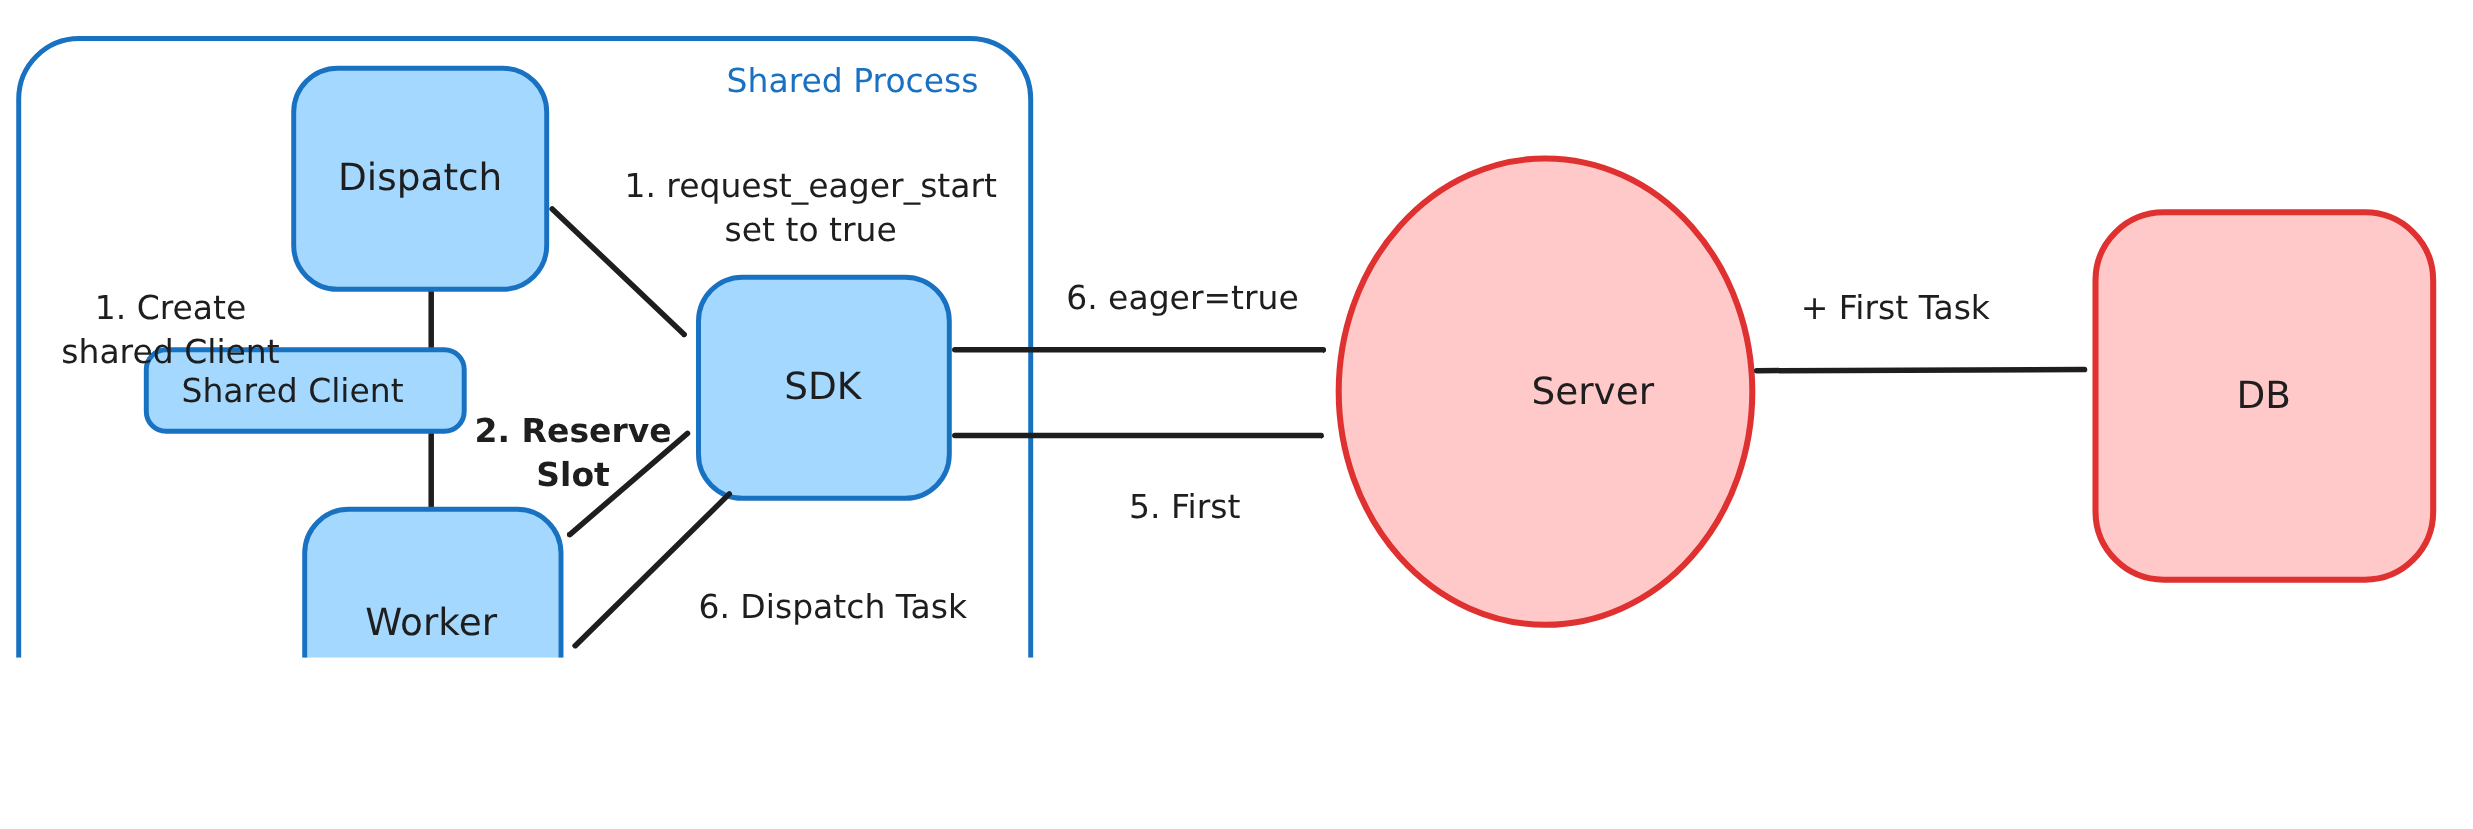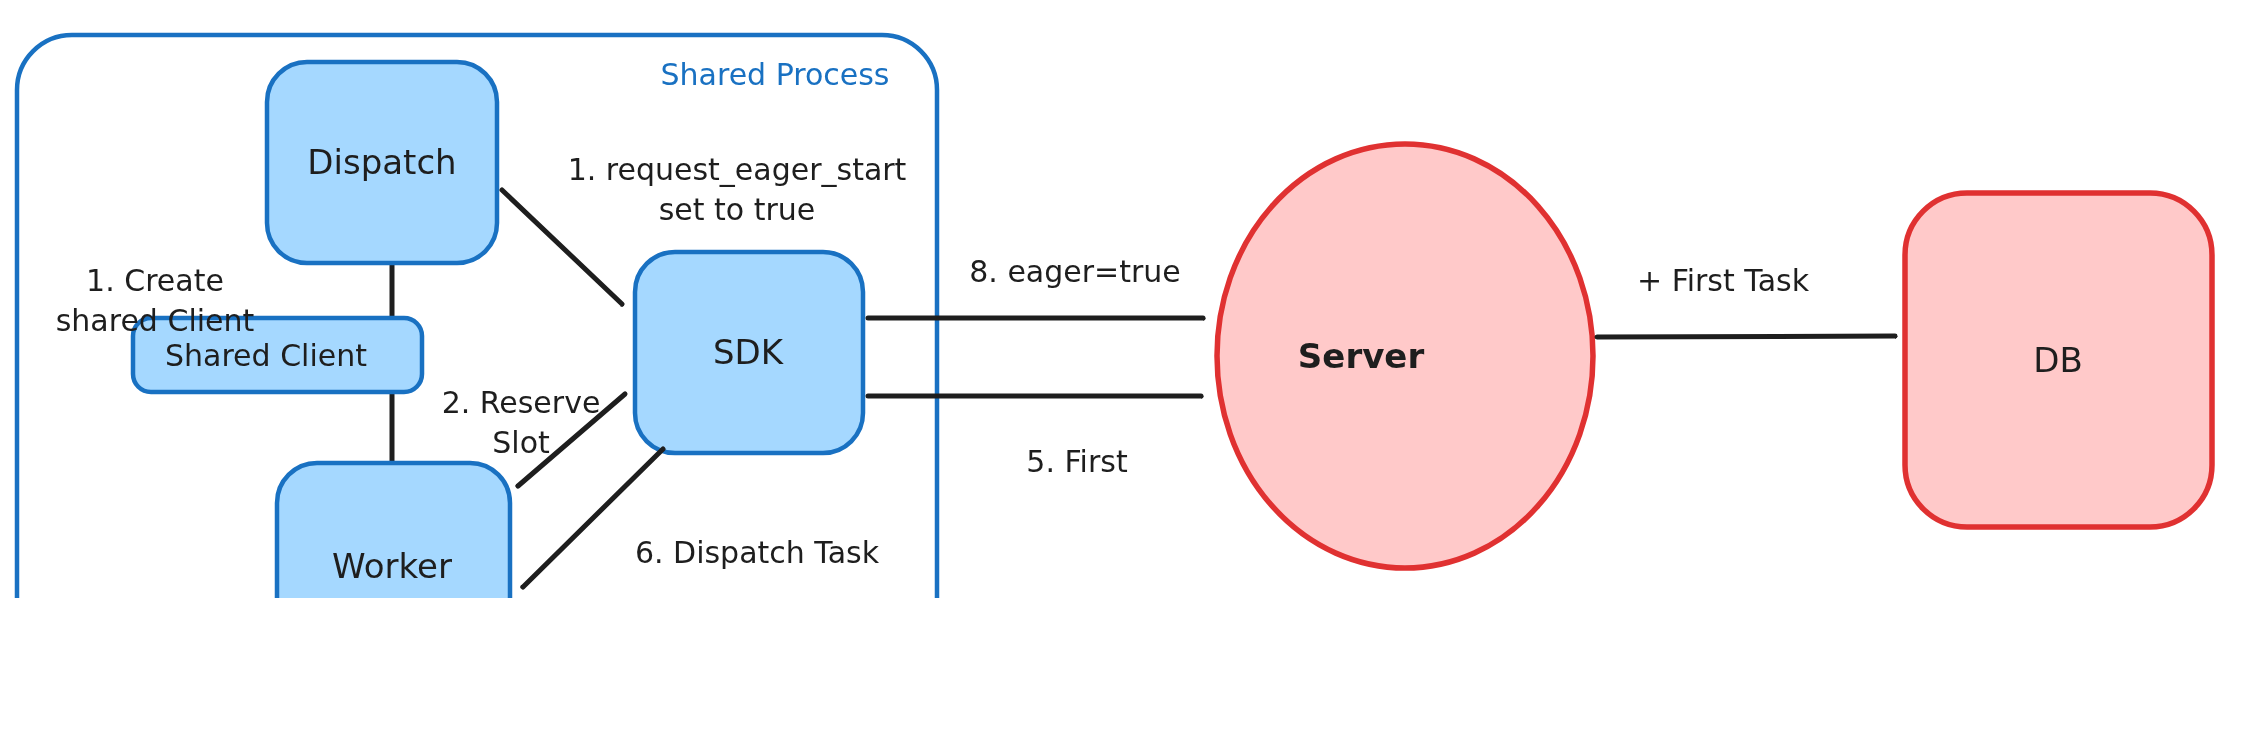--- a/index.html
+++ b/index.html
@@ -78,44 +78,44 @@
   </div>
   <div class="label" style="left:266px;top:356px;">
     <span>Shared Client</span>
   </div>
   <div class="label node-label" style="left:392px;top:566px;">
     <span>Worker</span>
   </div>
   <div class="label node-label" style="left:748px;top:352px;">
     <span>SDK</span>
   </div>
-  <div class="label node-label" style="left:1361px;top:356px;font-weight:bold;">
+  <div class="label node-label" style="left:1448px;top:356px;">
     <span>Server</span>
   </div>
   <div class="label node-label" style="left:2058px;top:360px;">
     <span>DB</span>
   </div>
 
   <div class="label" style="left:155px;top:257px;margin-top:44px;">
     <span>1. Create</span>
     <span>shared Client</span>
   </div>
 
   <div class="label" style="left:737px;top:190px;">
     <span>1. request_eager_start</span>
     <span>set to true</span>
   </div>
 
-  <div class="label" style="left:521px;top:423px;">
+  <div class="label" style="left:521px;top:413px;font-weight:bold;">
     <span>2. Reserve</span>
     <span>Slot</span>
   </div>
 
   <div class="label" style="left:1075px;top:272px;">
-    <span>8. eager=true</span>
+    <span>6. eager=true</span>
   </div>
 
   <div class="label" style="left:1723px;top:281px;">
     <span>+ First Task</span>
   </div>
 
   <div class="label" style="left:1077px;top:462px;">
     <span>5. First</span>
   </div>
 

